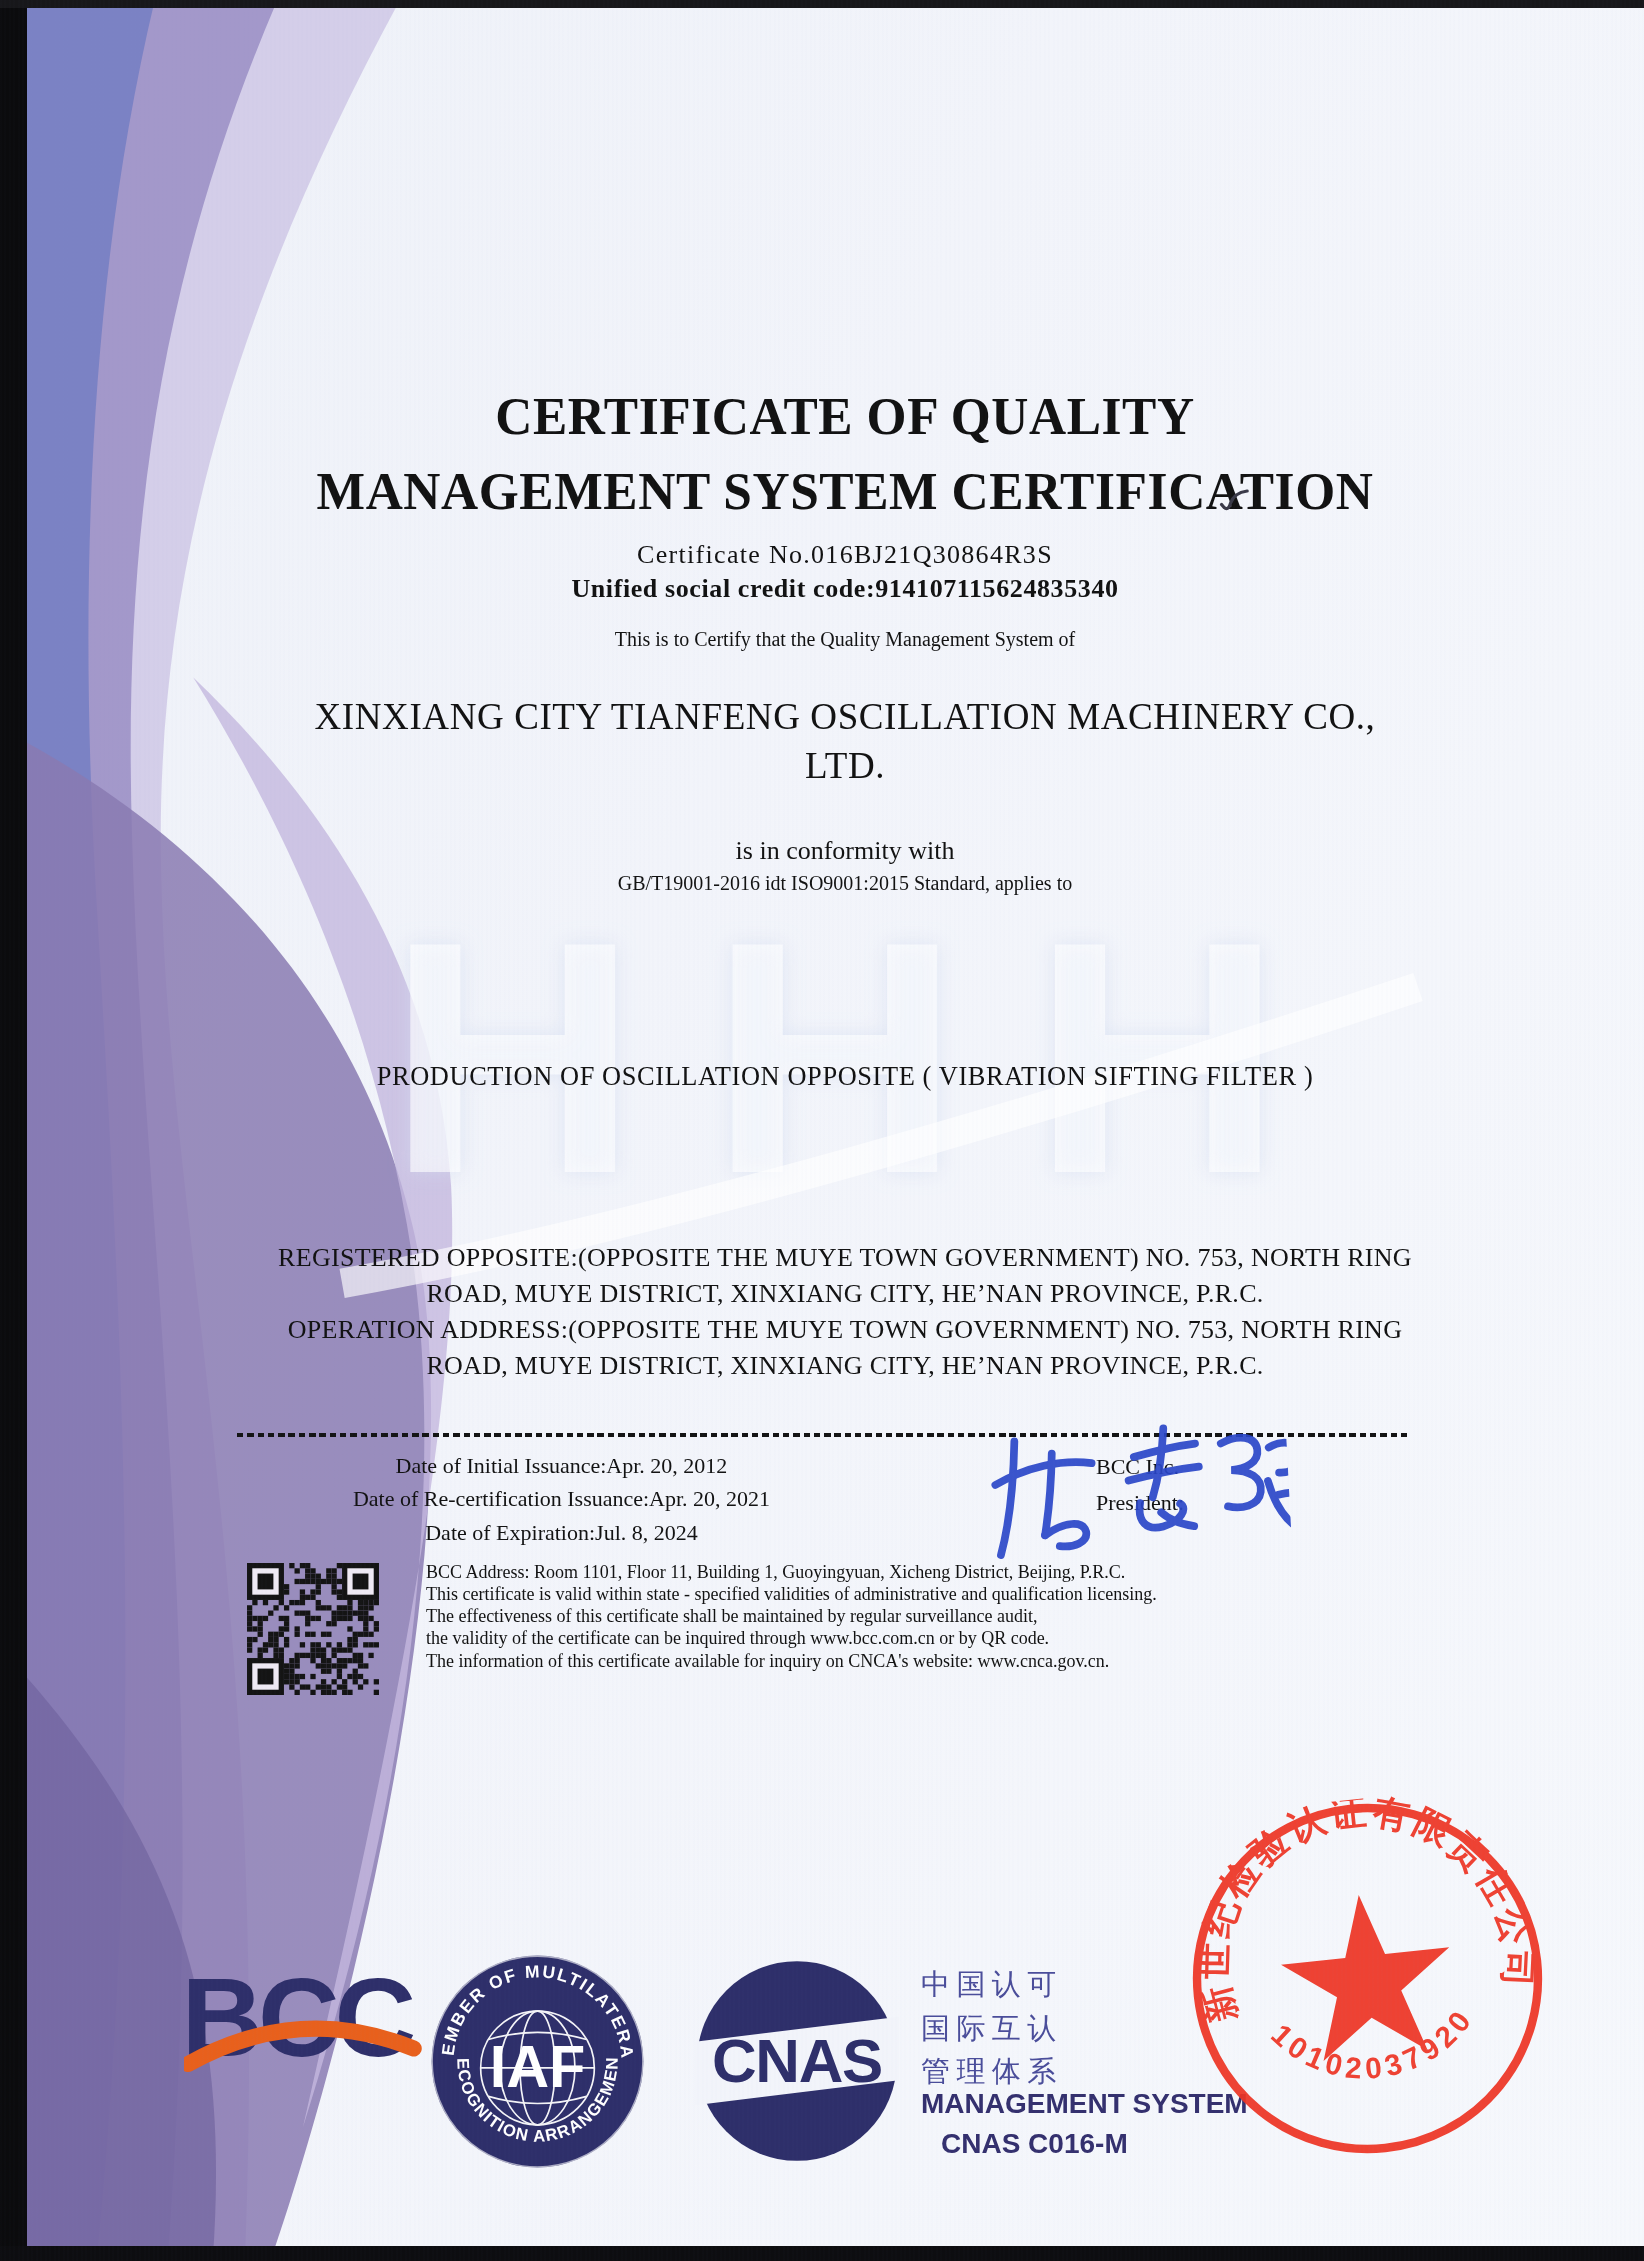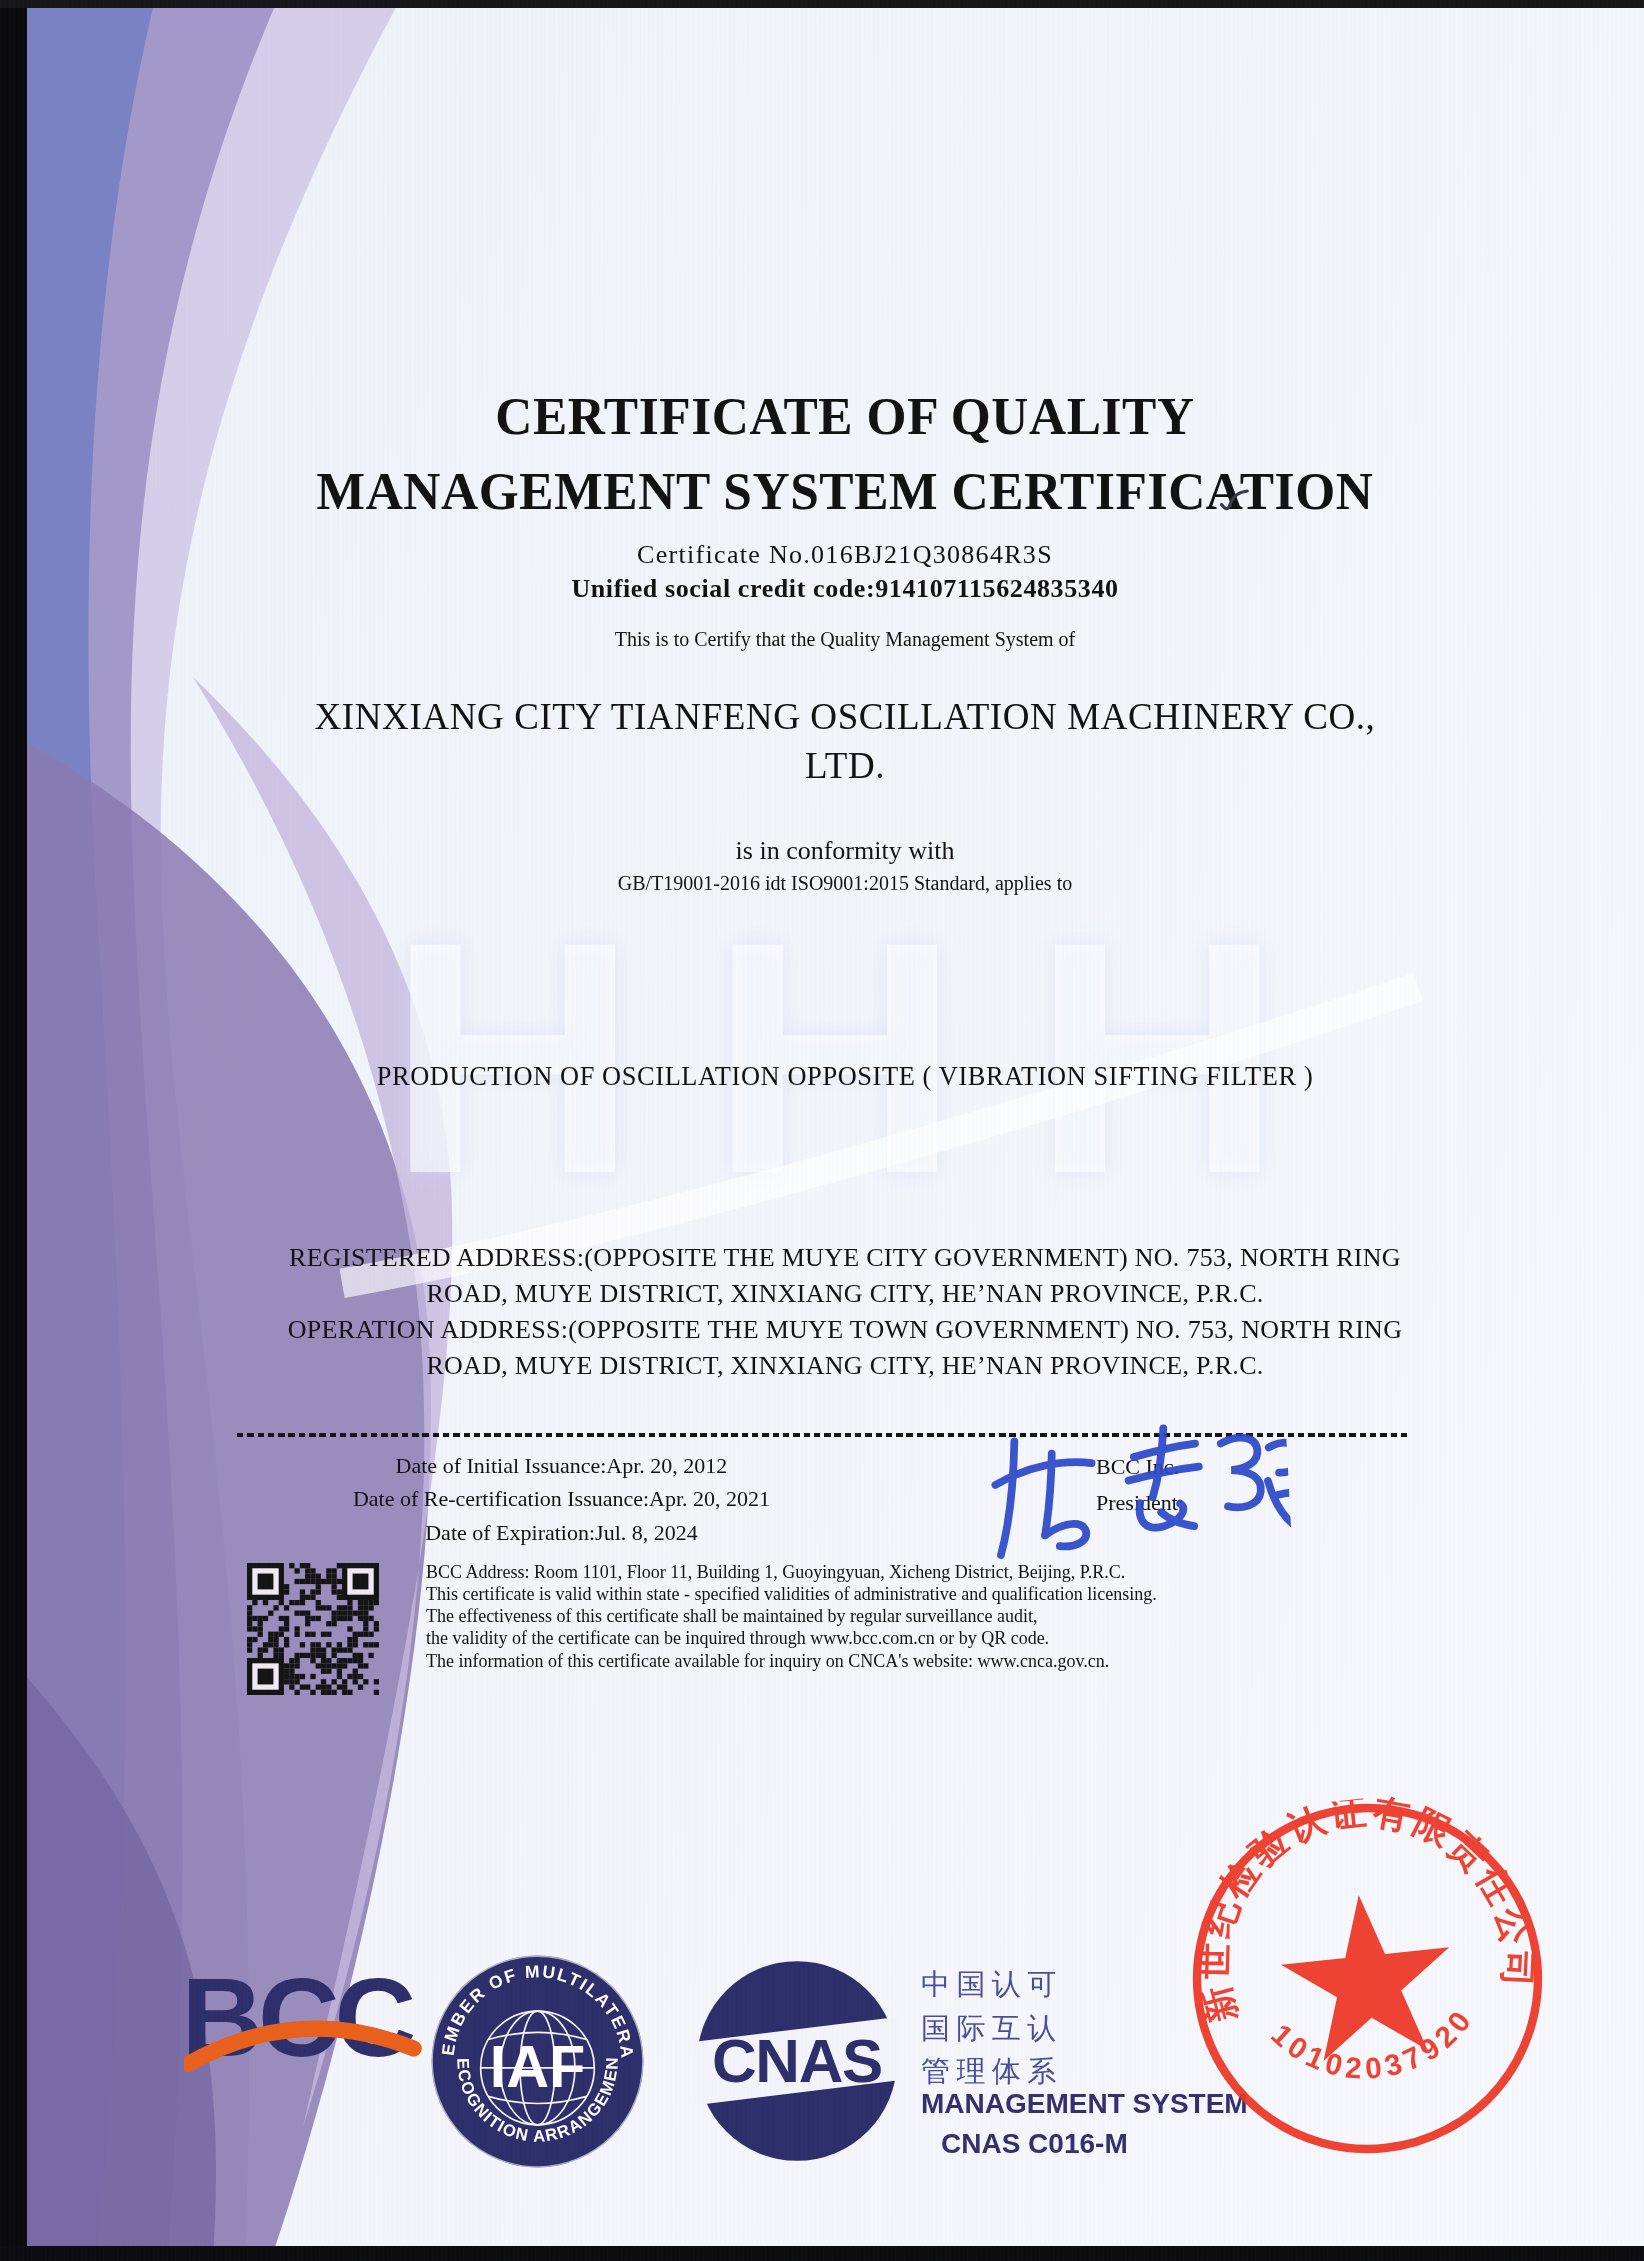--- a/index.html
+++ b/index.html
@@ -89,21 +89,21 @@
   <div class="cline company">
     <div>XINXIANG CITY TIANFENG OSCILLATION MACHINERY CO.,</div>
     <div>LTD.</div>
   </div>
 
   <div class="cline conformity">is in conformity with</div>
   <div class="cline standard">GB/T19001-2016 idt ISO9001:2015 Standard, applies to</div>
   <div class="cline scope">PRODUCTION OF OSCILLATION OPPOSITE ( VIBRATION SIFTING FILTER )</div>
 
   <div class="cline addresses">
-    <div>REGISTERED ADDRESS:(OPPOSITE THE MUYE CITY GOVERNMENT) NO. 753, NORTH RING</div>
+    <div>REGISTERED OPPOSITE:(OPPOSITE THE MUYE TOWN GOVERNMENT) NO. 753, NORTH RING</div>
     <div>ROAD, MUYE DISTRICT, XINXIANG CITY, HE’NAN PROVINCE, P.R.C.</div>
     <div>OPERATION ADDRESS:(OPPOSITE THE MUYE TOWN GOVERNMENT) NO. 753, NORTH RING</div>
     <div>ROAD, MUYE DISTRICT, XINXIANG CITY, HE’NAN PROVINCE, P.R.C.</div>
   </div>
 
   <div class="dashrule"></div>
 
   <div class="dates">
     <div>Date of Initial Issuance:Apr. 20, 2012</div>
     <div>Date of Re-certification Issuance:Apr. 20, 2021</div>

